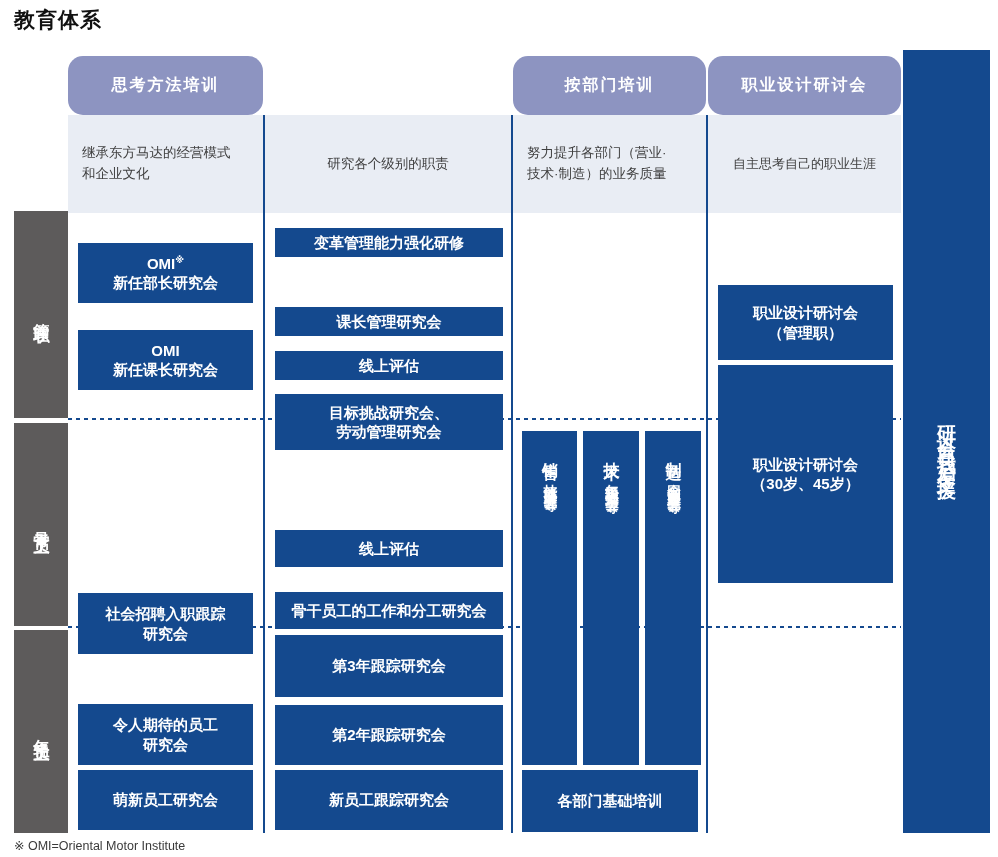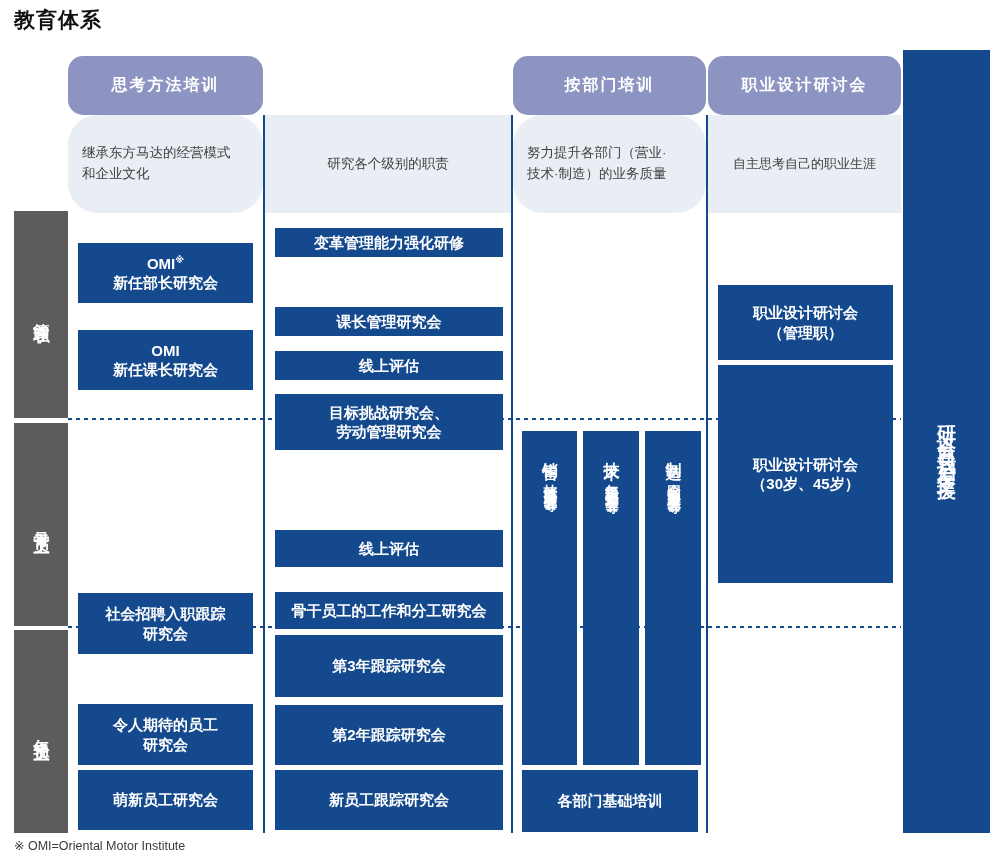--- a/index.html
+++ b/index.html
@@ -11,21 +11,21 @@
 
   
   .hdr { position:absolute; top:56px; height:59px; background:#8d94c1; color:#ffffff;
          font-size:16px; font-weight:700; letter-spacing:2px;
          display:flex; align-items:center; justify-content:center;border-radius:15px; }
   
   .desc { position:absolute; top:115px; height:98px; background:#e9edf4; color:#3f3f3f;
           font-size:13.5px; line-height:1.55; white-space:pre-line;
           display:flex; align-items:center; }
   .desc.center { justify-content:center; text-align:right; }
-  .desc.left   { padding-left:14px; padding-right:6px; text-align:left;border-radius:30px; }
+  .desc.left   { padding-left:14px; padding-right:6px; text-align:left; }
 
   
   .vline { position:absolute; top:115px; height:718px; width:2px; background:#14498e; }
 
   
   .dash { position:absolute; left:68px; width:833px; height:2px; z-index:1;
           background:repeating-linear-gradient(90deg,#14498e 0 4px,transparent 4px 8px); }
 
   
   .rlabel { position:absolute; left:14px; width:54px; background:#5d5b5b;

